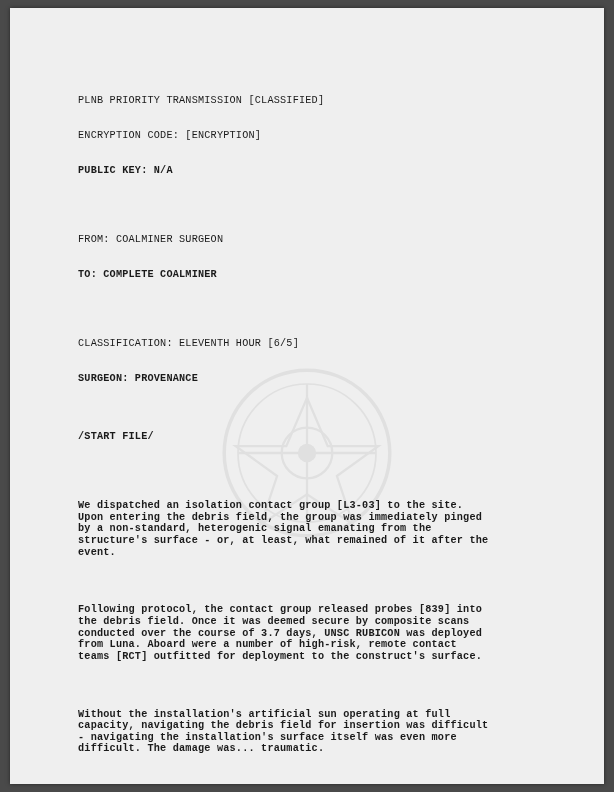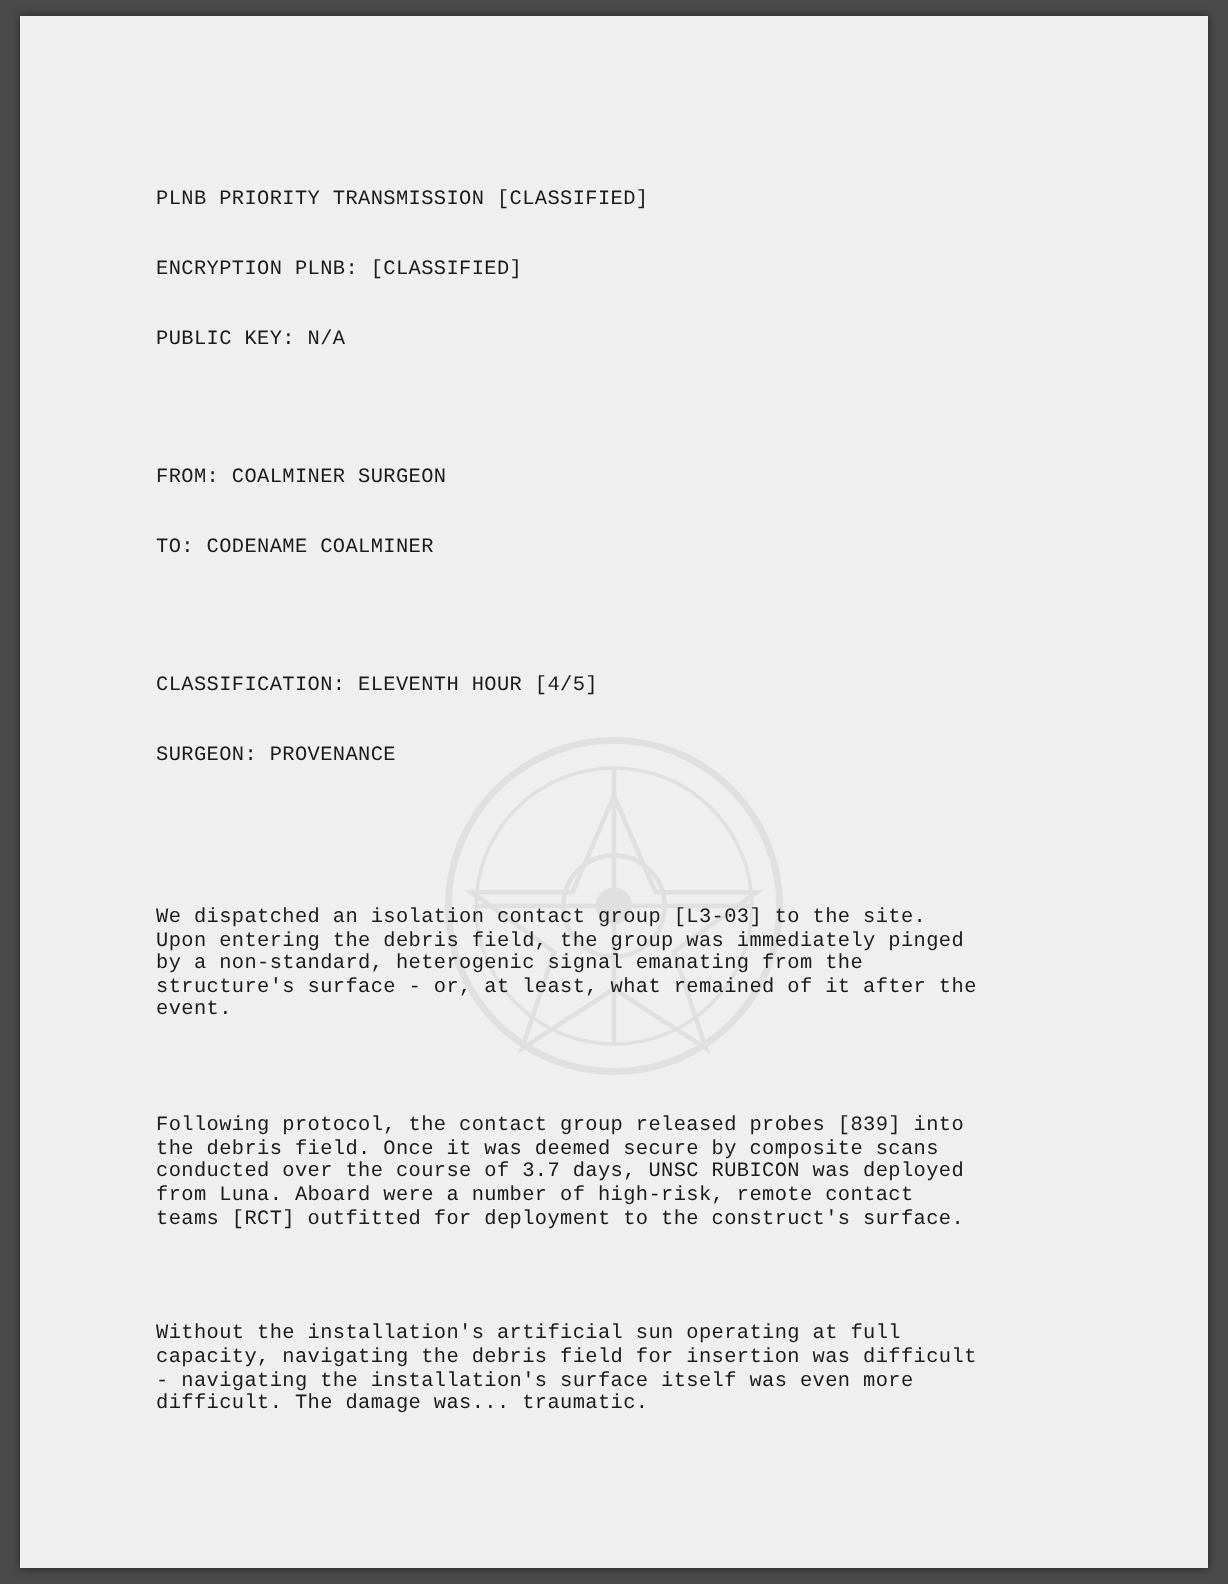--- a/index.html
+++ b/index.html
@@ -42,21 +42,21 @@
     font-size: 10.2px;
     line-height: 11.6px;
     color: #1a1a1a;
     letter-spacing: 0.2px;
     white-space: pre-wrap;
   }
   .block {
     margin: 0 0 11.6px 0;
     white-space: pre-wrap;
   }
-  .block.gap-lg { margin-bottom: 23px; }
+  .block.gap-lg { margin-bottom: 23px; font-weight: bold; }
   .para {
     white-space: pre-wrap;
     text-align: left;
   }
 </style>
 </head>
 <body>
 
 <div class="page">
 
@@ -64,29 +64,30 @@
     <circle cx="100" cy="100" r="72" fill="none" stroke="#777" stroke-width="3"></circle>
     <circle cx="100" cy="100" r="60" fill="none" stroke="#777" stroke-width="1.5"></circle>
     <path d="M100 40 L100 160 M40 100 L160 100" stroke="#777" stroke-width="2"></path>
     <path d="M100 52 L118 94 L162 94 L126 120 L140 162 L100 136 L60 162 L74 120 L38 94 L82 94 Z" fill="none" stroke="#777" stroke-width="2"></path>
     <circle cx="100" cy="100" r="22" fill="none" stroke="#777" stroke-width="2"></circle>
     <circle cx="100" cy="100" r="8" fill="#777"></circle>
   </svg>
 
   <div class="doc">
     <div class="block">PLNB PRIORITY TRANSMISSION [CLASSIFIED]</div>
-    <div class="block" style="margin-top:-11.6px">ENCRYPTION PLNB: [CLASSIFIED]</div>
+    <div class="block" style="margin-top:-11.6px">ENCRYPTION CODE: [ENCRYPTION]</div>
     <div class="block gap-lg" style="margin-top:-11.6px">PUBLIC KEY: N/A</div>
 
     <div class="block">FROM: COALMINER SURGEON</div>
-    <div class="block gap-lg" style="margin-top:-11.6px">TO: CODENAME COALMINER</div>
+    <div class="block gap-lg" style="margin-top:-11.6px">TO: COMPLETE COALMINER</div>
 
-    <div class="block">CLASSIFICATION: ELEVENTH HOUR [4/5]</div>
+    <div class="block">CLASSIFICATION: ELEVENTH HOUR [6/5]</div>
     <div class="block gap-lg" style="margin-top:-11.6px">SURGEON: PROVENANCE</div>
 
+    <div class="block gap-lg" style="margin-top:-11.6px">/START FILE/</div>
 
     <div class="para block gap-lg">We dispatched an isolation contact group [L3-03] to the site.
 Upon entering the debris field, the group was immediately pinged
 by a non-standard, heterogenic signal emanating from the
 structure's surface - or, at least, what remained of it after the
 event.</div>
     <div class="para block gap-lg">Following protocol, the contact group released probes [839] into
 the debris field. Once it was deemed secure by composite scans
 conducted over the course of 3.7 days, UNSC RUBICON was deployed
 from Luna. Aboard were a number of high-risk, remote contact

